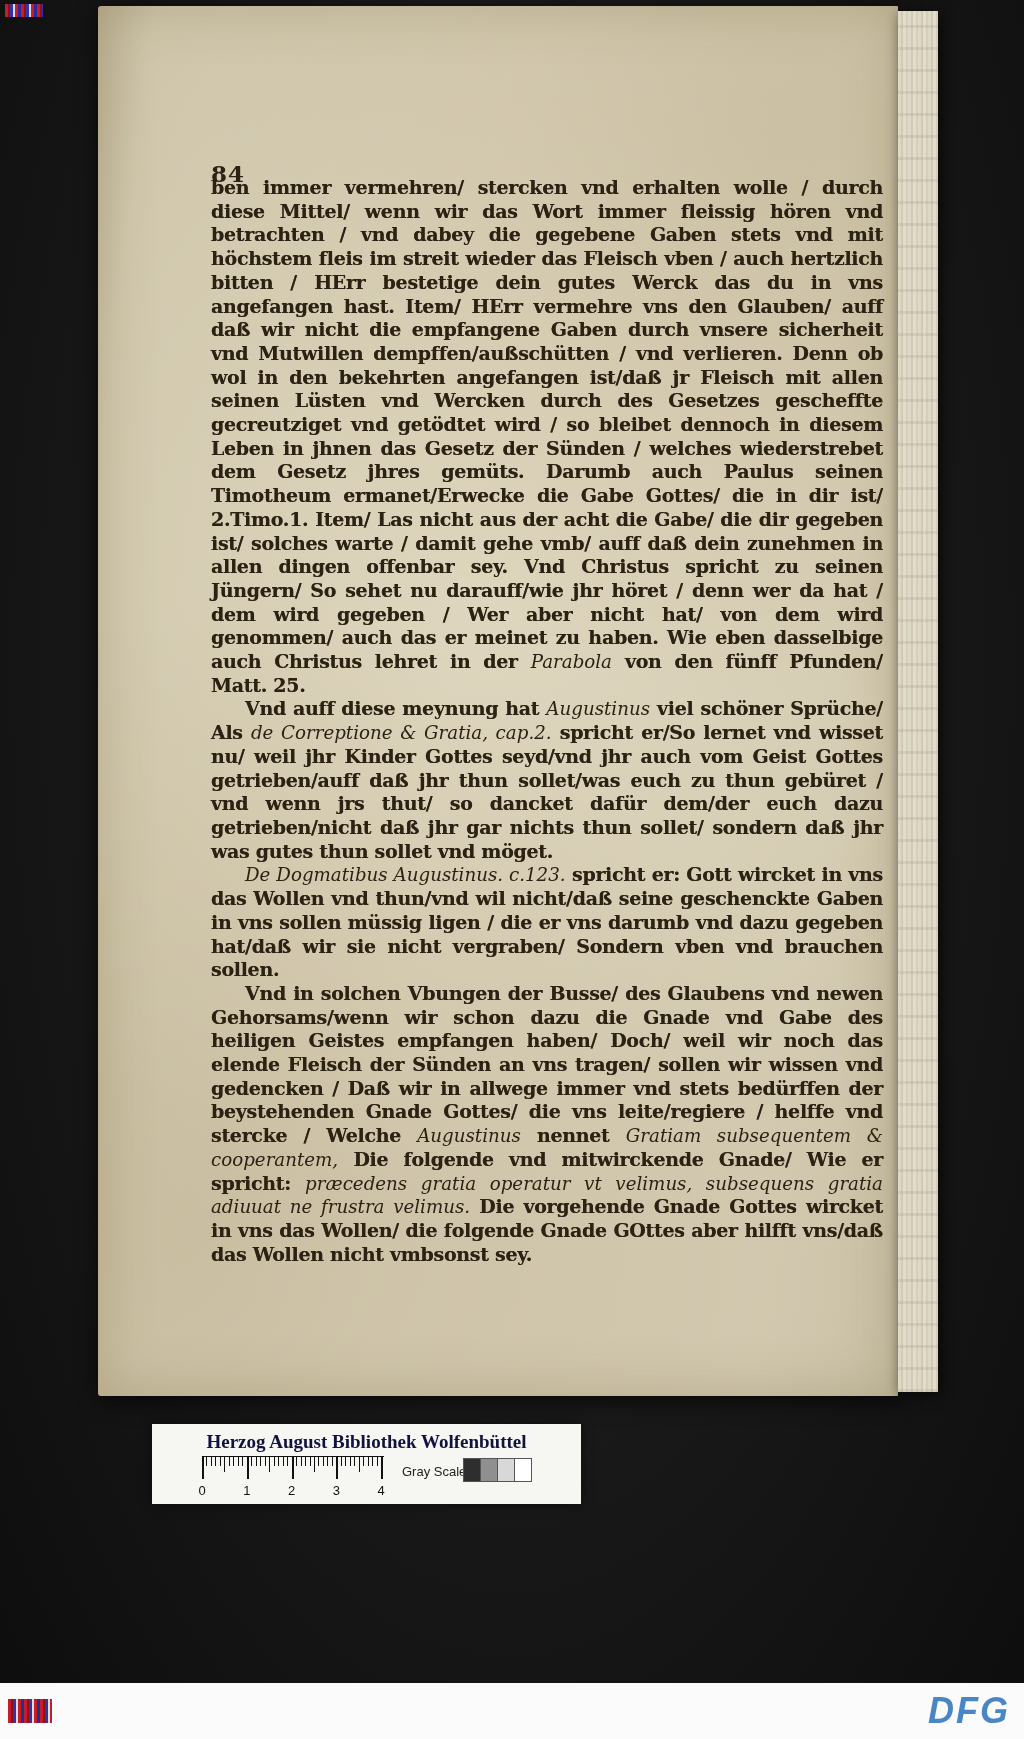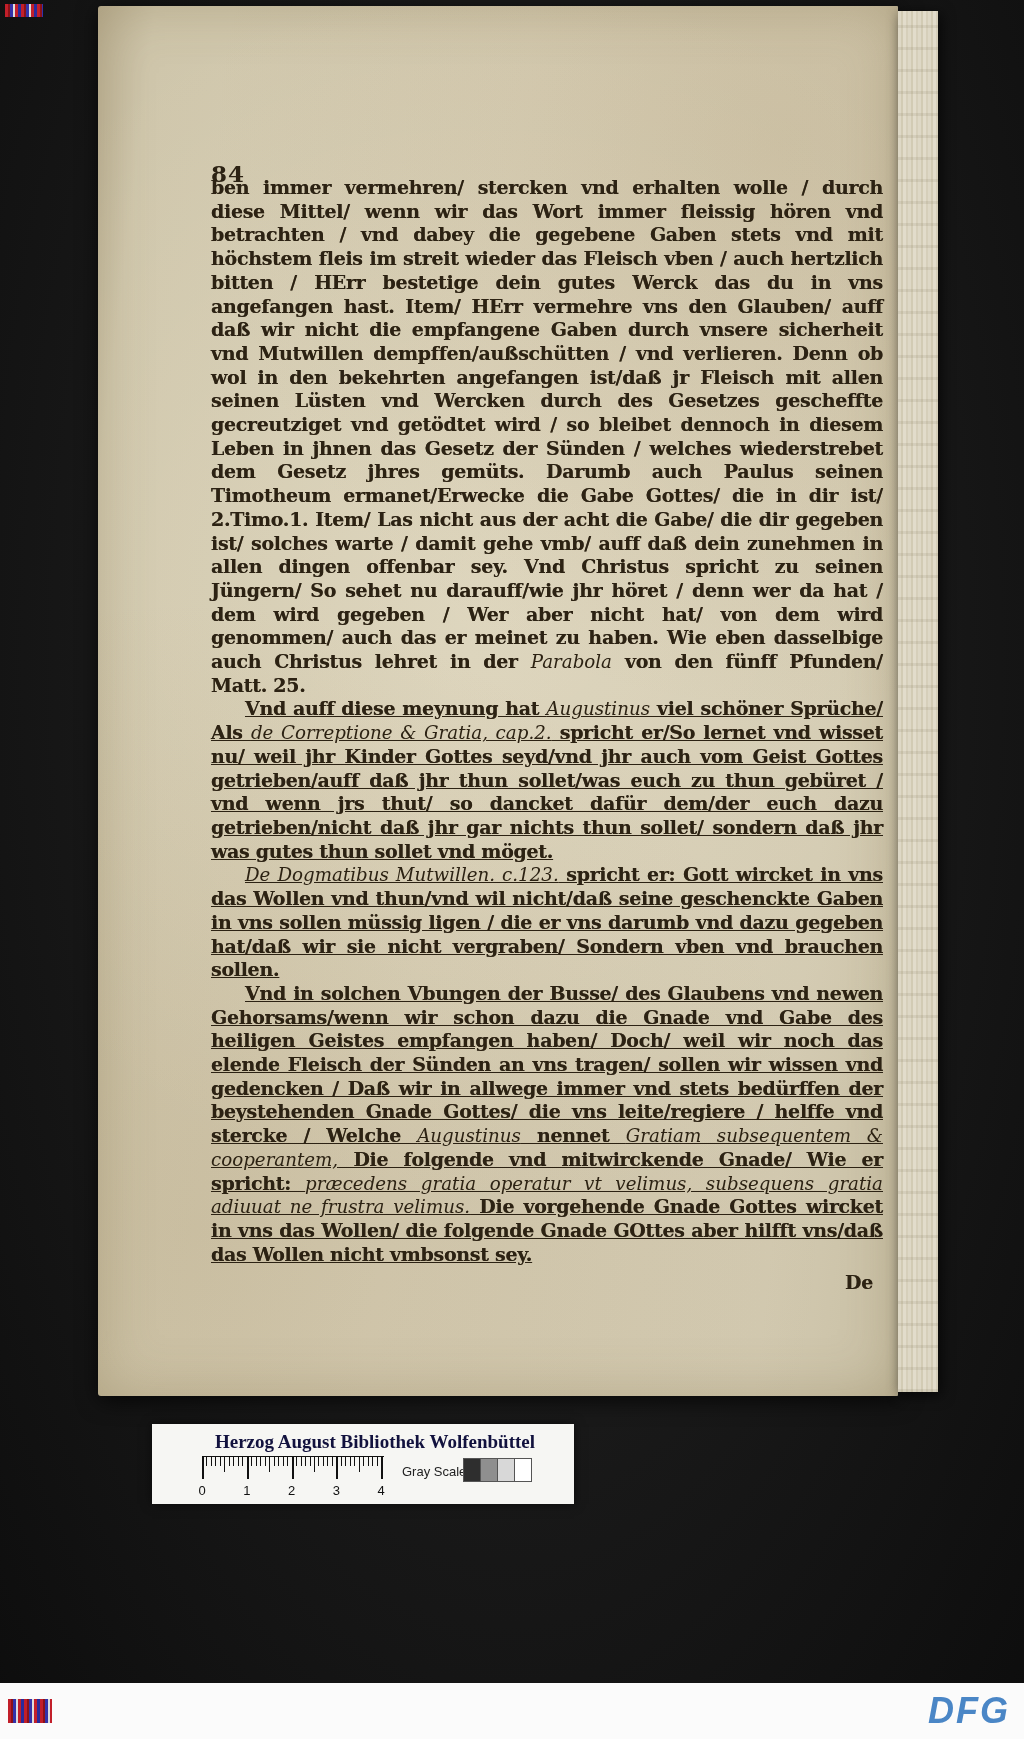--- a/index.html
+++ b/index.html
@@ -43,28 +43,28 @@
   }
   .text-block{
     position:absolute;left:113px;top:170px;width:672px;
     color:#2c2213;
     font-family:"DejaVu Serif",serif;
     font-size:19px;line-height:23.7px;font-weight:700;
     text-align:justify;letter-spacing:-0.3px;
     text-shadow:0 0 0.4px rgba(44,34,19,0.65);
   }
   .para{margin:0;}
-  .para.indent{text-indent:34px;text-decoration:underline;}
+  .para.indent{text-indent:34px;}
   .latin{font-style:italic;font-weight:400;letter-spacing:0;font-size:0.96em;text-shadow:none;}
   .catchword-row{text-align:right;padding-right:10px;margin-top:5px;font-weight:700;}
 
   
   .label-card{
-    position:absolute;left:152px;top:1424px;width:398px;height:80px;
-    background:#f6f6f3;box-shadow:0 0 10px rgba(0,0,0,0.55);padding-left:24px;
+    position:absolute;left:152px;top:1424px;width:429px;height:80px;
+    background:#f6f6f3;box-shadow:0 0 10px rgba(0,0,0,0.55);
   }
   .label-title{
     margin-top:7px;text-align:center;
     font-family:"Liberation Serif",serif;font-weight:700;font-size:19px;color:#12123e;
   }
   .ruler{position:absolute;left:50px;top:32px;width:186px;height:46px;}
   .ruler-ticks{position:absolute;left:0;top:0;width:182px;height:22px;border-top:1px solid #111;}
   .tick{position:absolute;top:0;width:1px;background:#111;}
   .tick.cm{height:22px;width:2px;}
   .tick.half{height:15px;}
@@ -97,26 +97,23 @@
 <body>
 
 <div class="strip strip-topleft"></div>
 
 <div class="scan-page">
   <div class="page-number">84</div>
   <div class="text-block">
     <div id="paras">
         <div class="para"><span class="fraktur">ben immer vermehren/ stercken vnd erhalten wolle / durch diese Mittel/ wenn wir das Wort immer fleissig hören vnd betrachten / vnd dabey die gegebene Gaben stets vnd mit höchstem fleis im streit wieder das Fleisch vben / auch hertzlich bitten / HErr bestetige dein gutes Werck das du in vns angefangen hast. Item/ HErr vermehre vns den Glauben/ auff daß wir nicht die empfangene Gaben durch vnsere sicherheit vnd Mutwillen dempffen/außschütten / vnd verlieren. Denn ob wol in den bekehrten angefangen ist/daß jr Fleisch mit allen seinen Lüsten vnd Wercken durch des Gesetzes gescheffte gecreutziget vnd getödtet wird / so bleibet dennoch in diesem Leben in jhnen das Gesetz der Sünden / welches wiederstrebet dem Gesetz jhres gemüts. Darumb auch Paulus seinen Timotheum ermanet/Erwecke die Gabe Gottes/ die in dir ist/ 2.Timo.1. Item/ Las nicht aus der acht die Gabe/ die dir gegeben ist/ solches warte / damit gehe vmb/ auff daß dein zunehmen in allen dingen offenbar sey. Vnd Christus spricht zu seinen Jüngern/ So sehet nu darauff/wie jhr höret / denn wer da hat / dem wird gegeben / Wer aber nicht hat/ von dem wird genommen/ auch das er meinet zu haben. Wie eben dasselbige auch Christus lehret in der </span><span class="latin">Parabola</span><span class="fraktur"> von den fünff Pfunden/ Matt. 25.</span></div>
         <div class="para indent"><span class="fraktur">Vnd auff diese meynung hat </span><span class="latin">Augustinus</span><span class="fraktur"> viel schöner Sprüche/ Als </span><span class="latin">de Correptione &amp; Gratia, cap.2.</span><span class="fraktur"> spricht er/So lernet vnd wisset nu/ weil jhr Kinder Gottes seyd/vnd jhr auch vom Geist Gottes getrieben/auff daß jhr thun sollet/was euch zu thun gebüret / vnd wenn jrs thut/ so dancket dafür dem/der euch dazu getrieben/nicht daß jhr gar nichts thun sollet/ sondern daß jhr was gutes thun sollet vnd möget.</span></div>
-        <div class="para indent"><span class="latin">De Dogmatibus Mutwillen. c.123.</span><span class="fraktur"> spricht er: Gott wircket in vns das Wollen vnd thun/vnd wil nicht/daß seine geschenckte Gaben in vns sollen müssig ligen / die er vns darumb vnd dazu gegeben hat/daß wir sie nicht vergraben/ Sondern vben vnd brauchen sollen.</span></div>
+        <div class="para indent"><span class="latin">De Dogmatibus Augustinus. c.123.</span><span class="fraktur"> spricht er: Gott wircket in vns das Wollen vnd thun/vnd wil nicht/daß seine geschenckte Gaben in vns sollen müssig ligen / die er vns darumb vnd dazu gegeben hat/daß wir sie nicht vergraben/ Sondern vben vnd brauchen sollen.</span></div>
         <div class="para indent"><span class="fraktur">Vnd in solchen Vbungen der Busse/ des Glaubens vnd newen Gehorsams/wenn wir schon dazu die Gnade vnd Gabe des heiligen Geistes empfangen haben/ Doch/ weil wir noch das elende Fleisch der Sünden an vns tragen/ sollen wir wissen vnd gedencken / Daß wir in allwege immer vnd stets bedürffen der beystehenden Gnade Gottes/ die vns leite/regiere / helffe vnd stercke / Welche </span><span class="latin">Augustinus</span><span class="fraktur"> nennet </span><span class="latin">Gratiam subsequentem &amp; cooperantem,</span><span class="fraktur"> Die folgende vnd mitwirckende Gnade/ Wie er spricht: </span><span class="latin">præcedens gratia operatur vt velimus, subsequens gratia adiuuat ne frustra velimus.</span><span class="fraktur"> Die vorgehende Gnade Gottes wircket in vns das Wollen/ die folgende Gnade GOttes aber hilfft vns/daß das Wollen nicht vmbsonst sey.</span></div>
       </div>
-    <div class="catchword-row">
-      <span>De</span>
-    </div>
   </div>
 </div>
 
 <div class="page-edge"></div>
 
 <div class="label-card">
   <div class="label-title">Herzog August Bibliothek Wolfenbüttel</div>
   <div class="ruler">
     <div class="ruler-ticks">
         <div class="tick cm" style="left: 0px;"></div>

